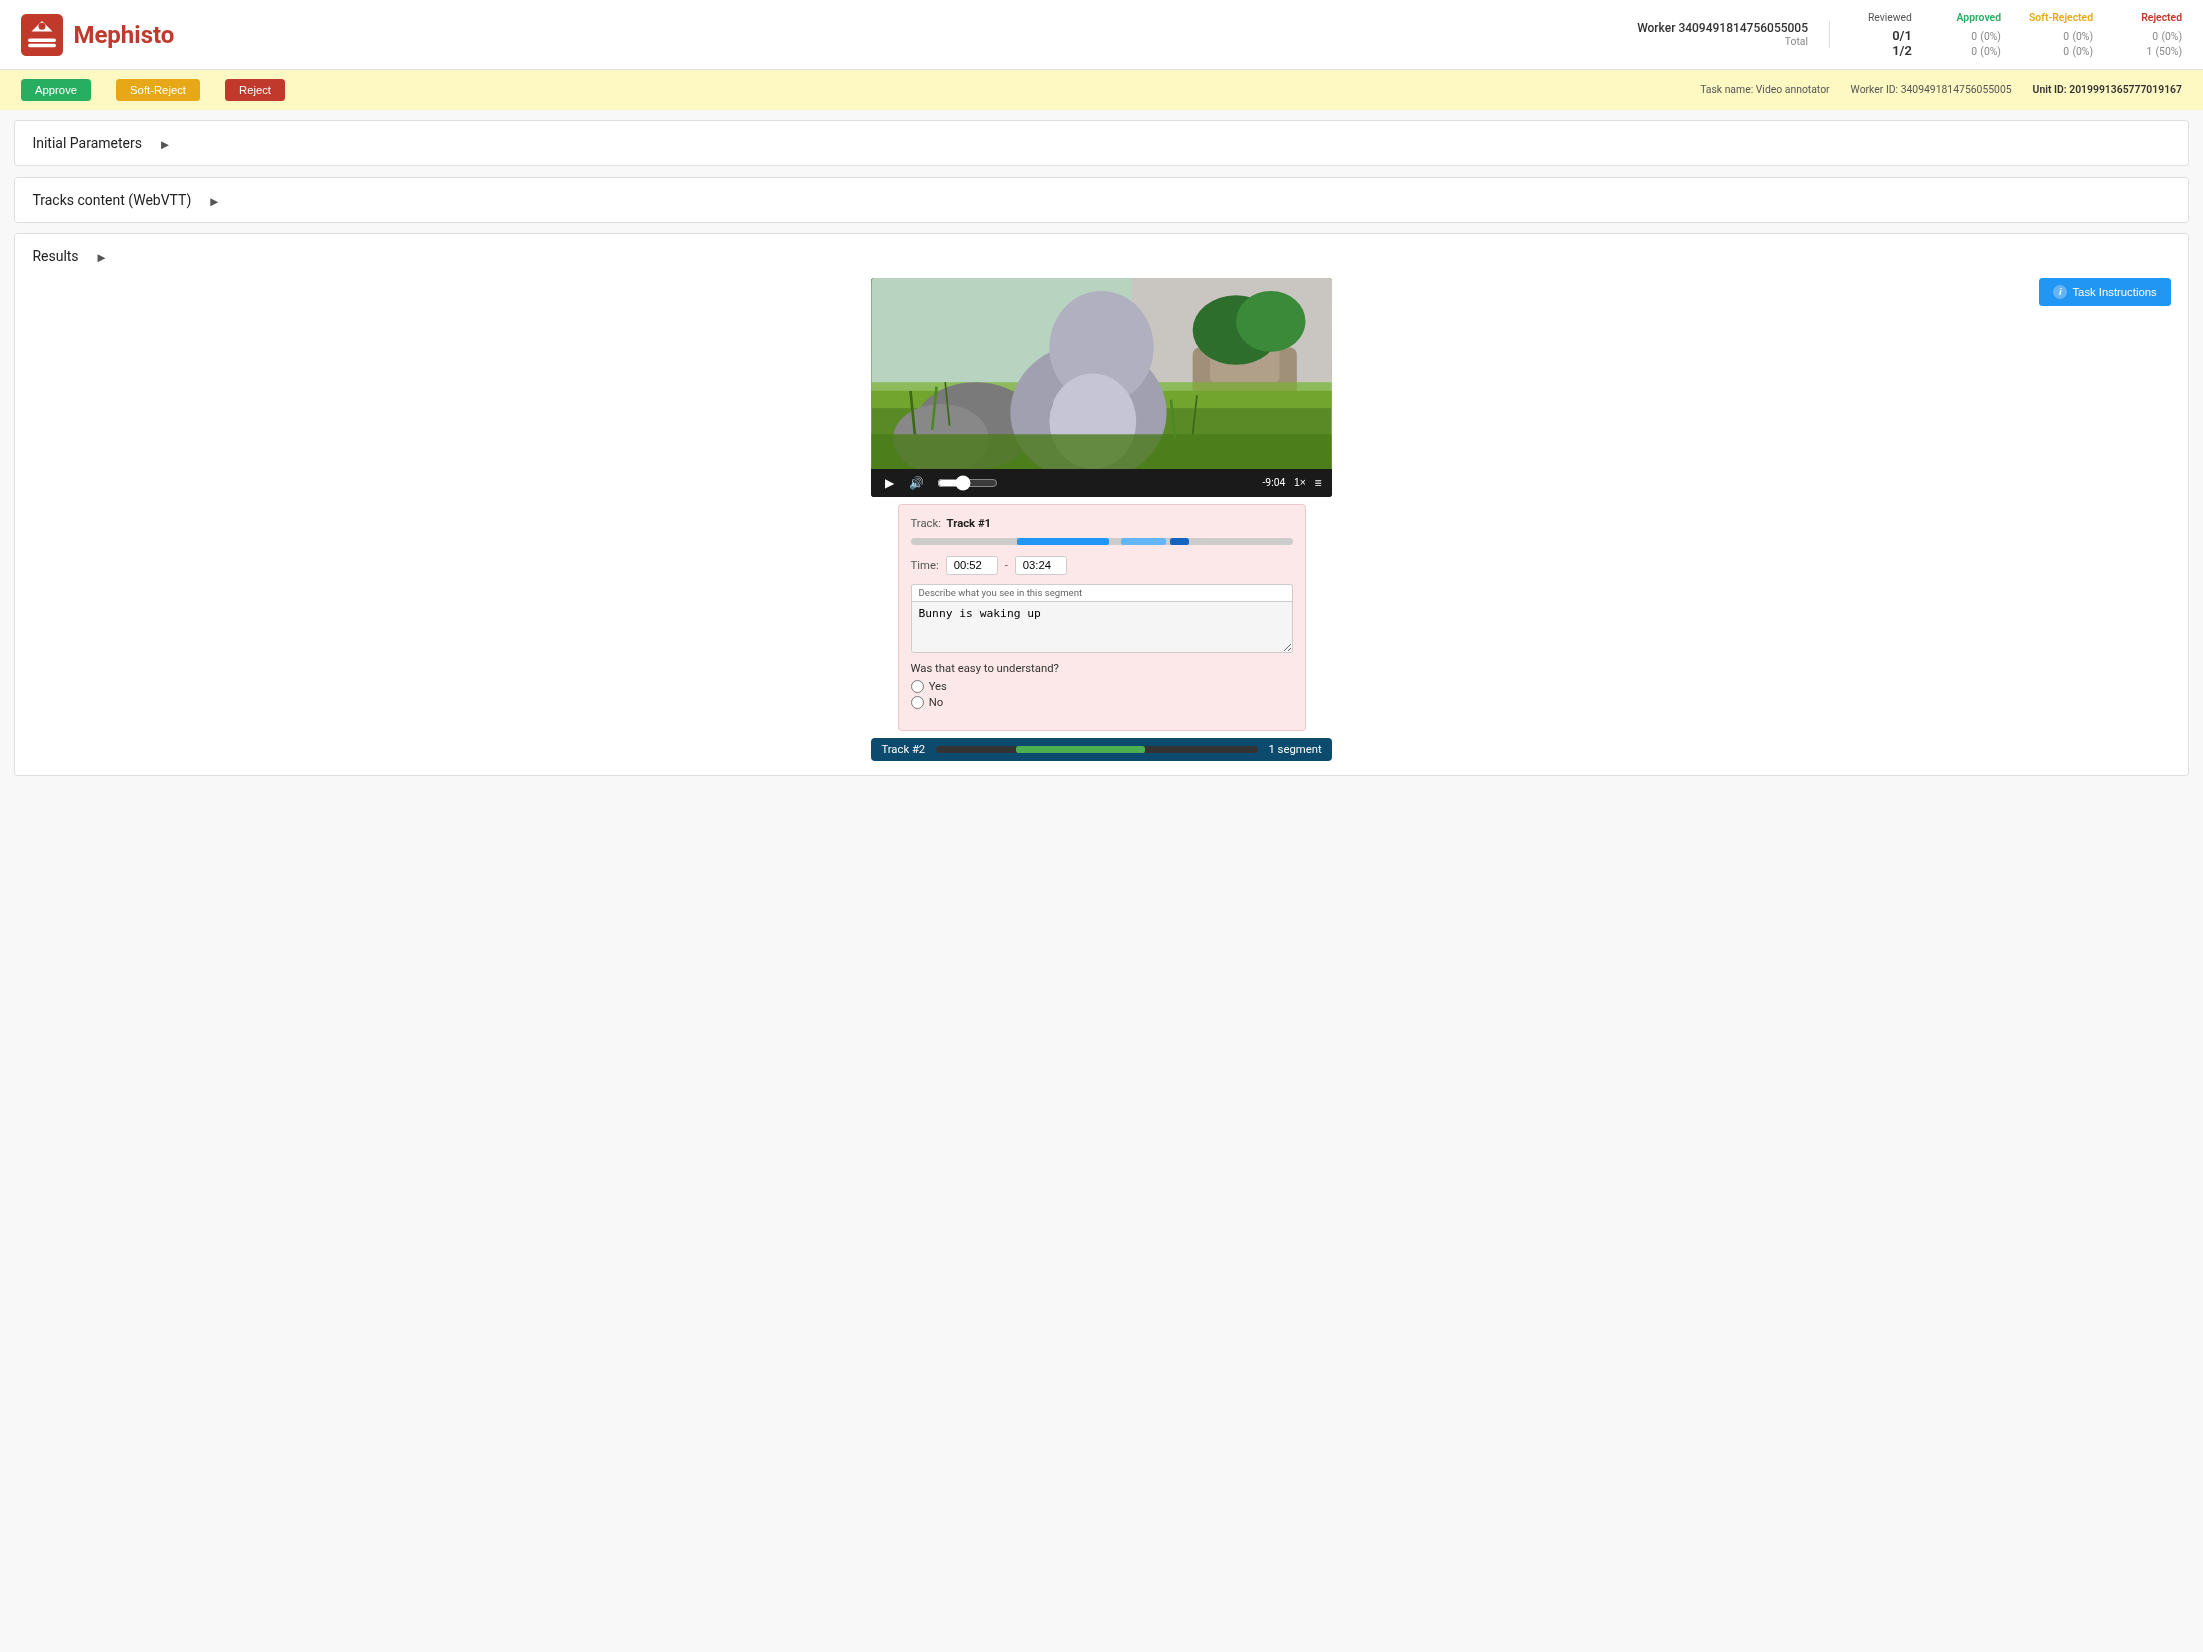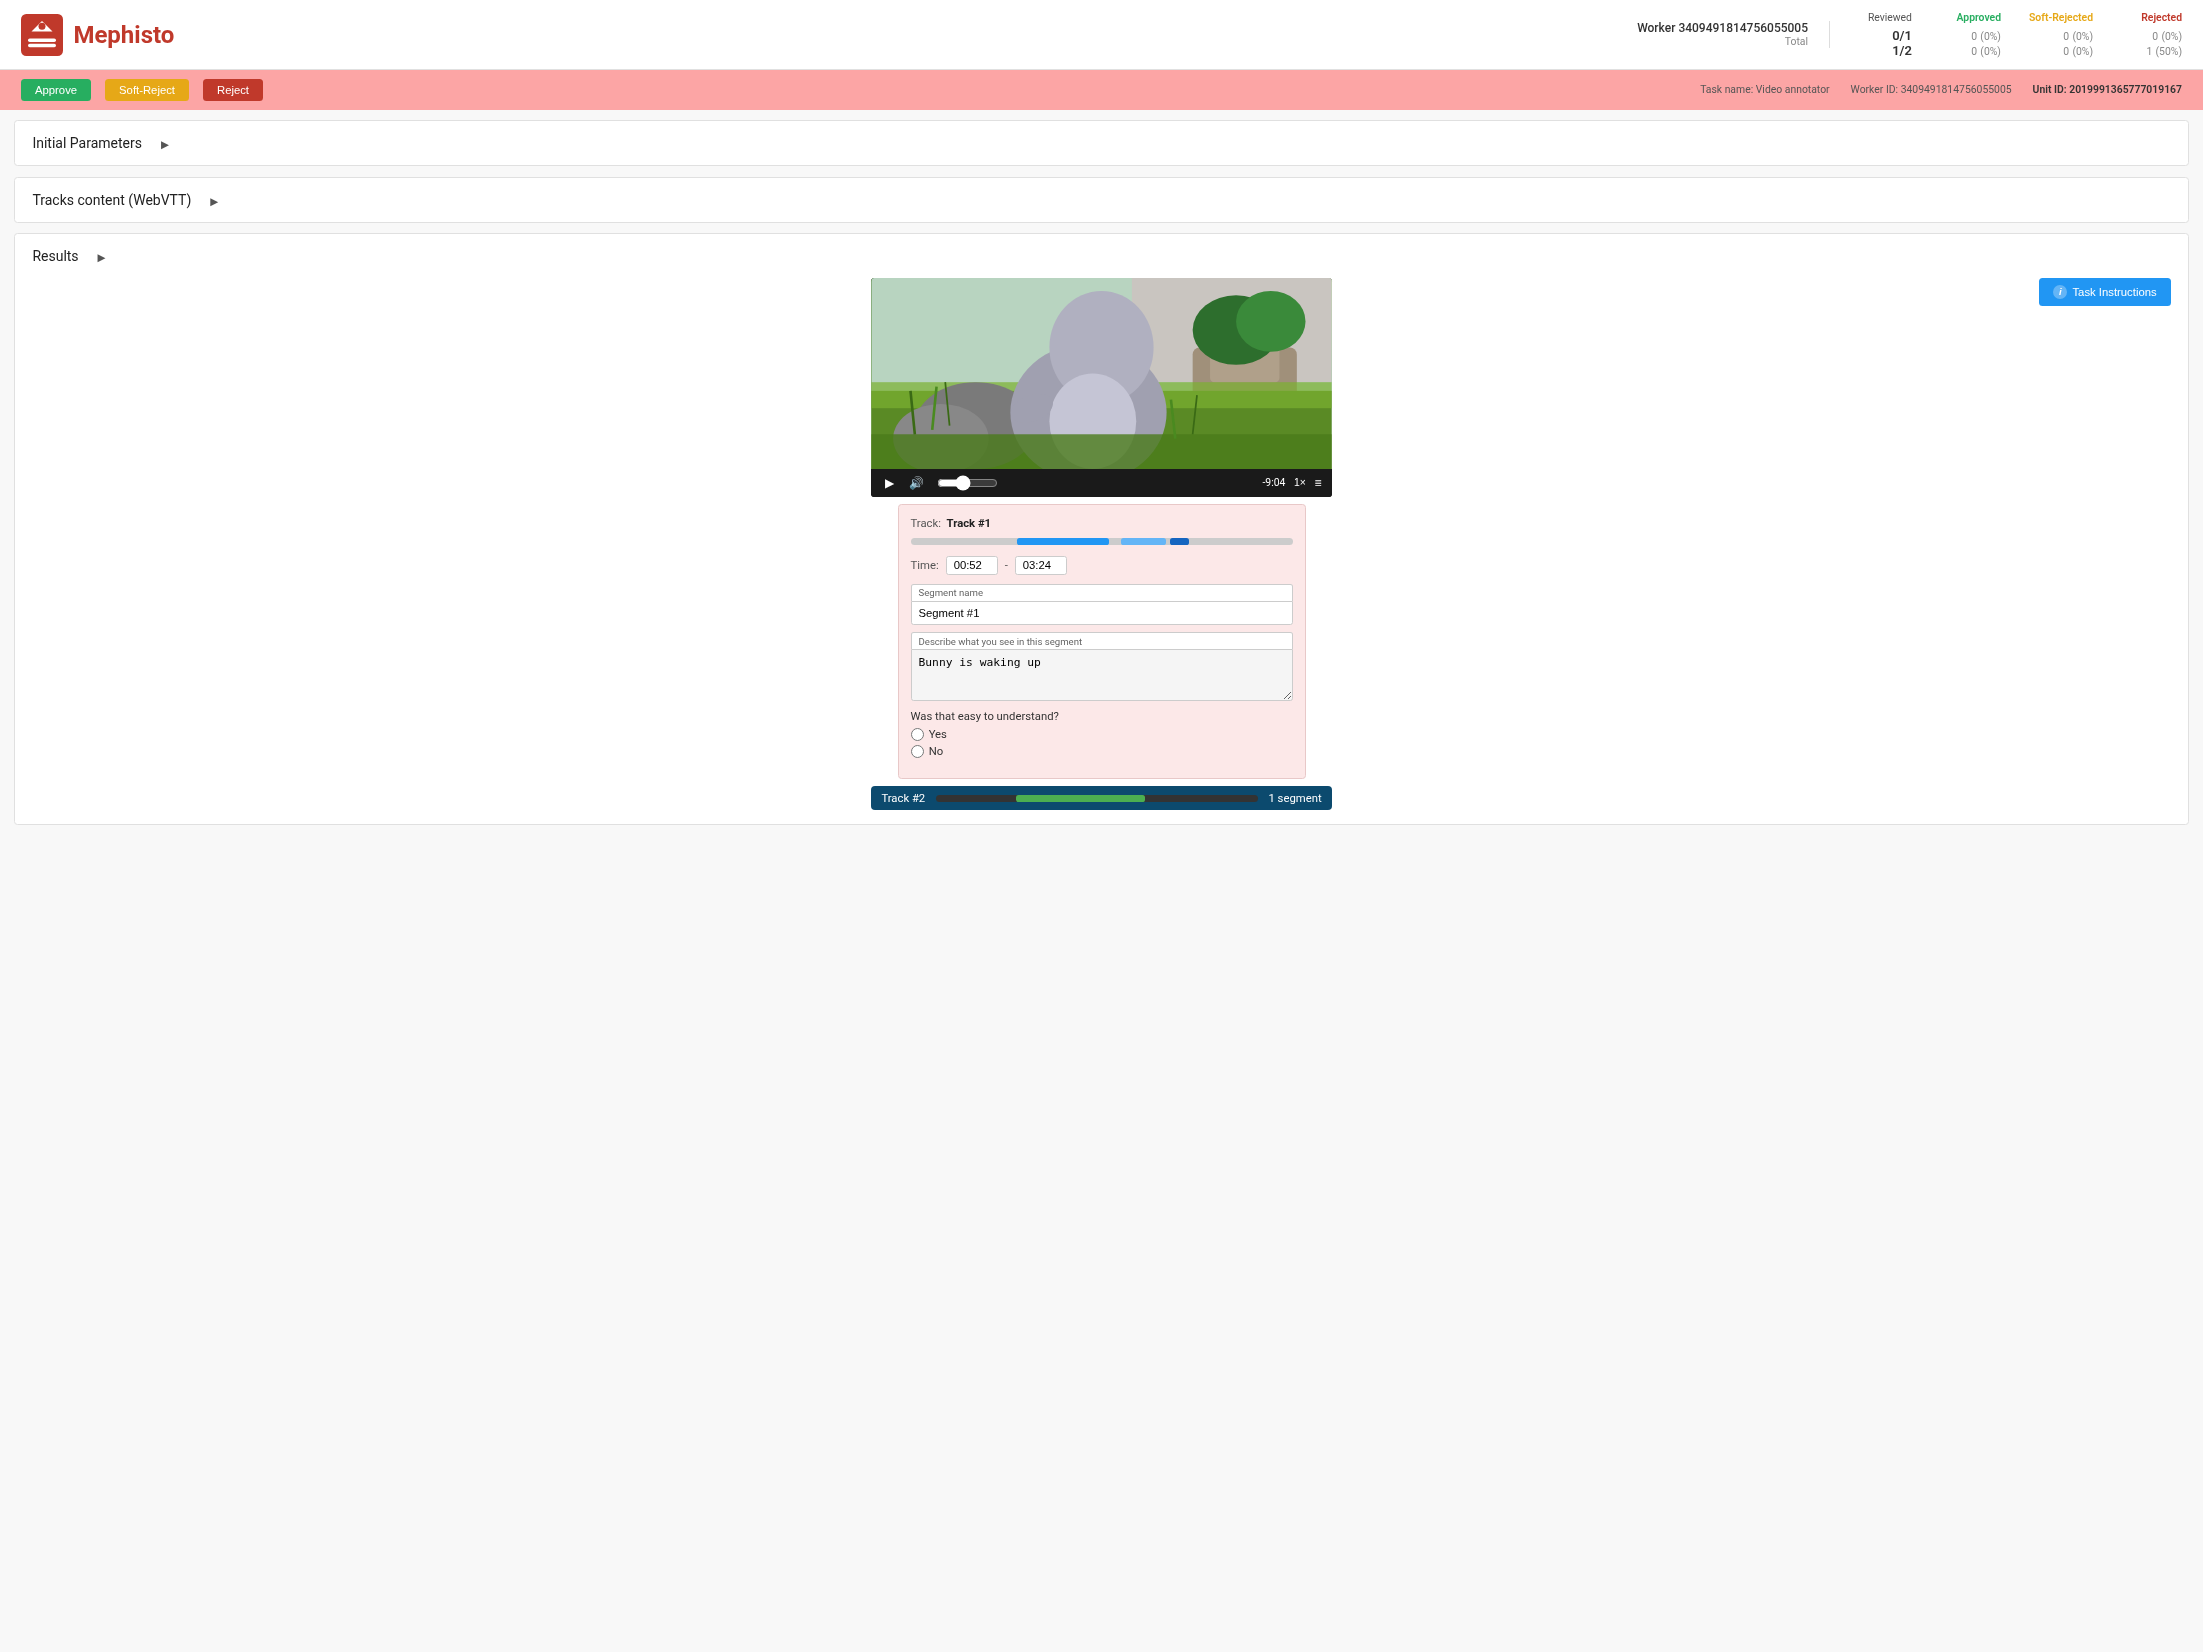--- a/index.html
+++ b/index.html
@@ -17,21 +17,21 @@
     .stats-columns { display: flex; gap: 28px; padding-left: 21px; }
     .stat-col { text-align: right; min-width: 61px; }
     .stat-label { font-size: 10.4px; color: #555; margin-bottom: 3.5px; }
     .stat-label.approved { color: #27ae60; font-weight: 600; }
     .stat-label.soft-rejected { color: #e6a817; font-weight: 600; }
     .stat-label.rejected { color: #c0392b; font-weight: 600; }
     .stat-value { font-size: 13px; font-weight: 600; color: #333; }
     .stat-value span { font-size: 10.4px; color: #888; font-weight: 400; }
 
     
-    .action-bar { background: #fca5a5; padding: 8.7px 21px; display: flex; align-items: center; gap: 14px; }
+    .action-bar { background: #fef9c3; padding: 8.7px 21px; display: flex; align-items: center; gap: 25px; }
     .btn-approve { background: #27ae60; color: white; border: none; padding: 5.2px 14px; border-radius: 3.5px; cursor: pointer; font-size: 11.3px; font-weight: 500; }
     .btn-soft-reject { background: #e6a817; color: white; border: none; padding: 5.2px 14px; border-radius: 3.5px; cursor: pointer; font-size: 11.3px; font-weight: 500; }
     .btn-reject { background: #c0392b; color: white; border: none; padding: 5.2px 14px; border-radius: 3.5px; cursor: pointer; font-size: 11.3px; font-weight: 500; }
     .action-meta { margin-left: auto; font-size: 10.4px; color: #555; display: flex; gap: 21px; }
     .action-meta span { white-space: nowrap; }
     .action-meta .unit-id { font-weight: 600; color: #333; }
 
     
     .section { background: white; border: 0.9px solid #e0e0e0; border-radius: 3.5px; margin: 10.4px 14px; }
     .section-header { padding: 14px 17.4px; cursor: pointer; display: flex; align-items: flex-end; gap: 19px; font-size: 14px; font-weight: 400; color: #222; }
@@ -257,24 +257,20 @@
           </div>
         </div>
 
         <div class="time-range">
           <span>Time:</span>
           <input type="text" class="time-input" value="00:52" style="">
           <span>-</span>
           <input type="text" class="time-input" value="03:24" style="">
         </div>
 
-        <div class="form-group">
-          <span class="form-label">Segment name</span>
-          <input type="text" class="form-input" value="Segment #1" style="">
-        </div>
 
         <div class="form-group">
           <span class="form-label">Describe what you see in this segment</span>
           <textarea class="form-textarea" style="">Bunny is waking up</textarea>
         </div>
 
         <div class="radio-group">
           <div class="radio-label">Was that easy to understand?</div>
           <div class="radio-option">
             <input type="radio" name="easy" style="">

